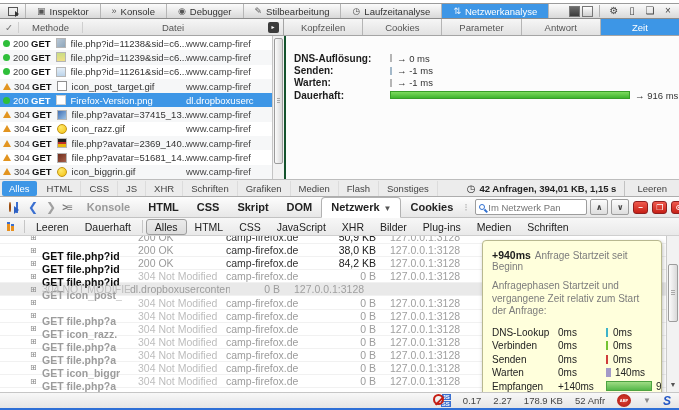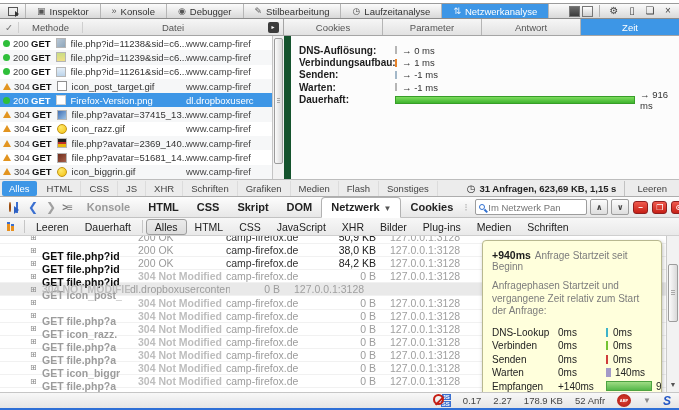--- a/index.html
+++ b/index.html
@@ -71,22 +71,22 @@
     border-color:#c49410; }
   .thumb.flag { background:linear-gradient(#1d1d1d 33%,#c03028 33%,#c03028 66%,#e8b60e 66%); }
   .thumb.avred { background:linear-gradient(135deg,#6e2d1d,#a8604a); }
   .fname { flex:1; overflow:hidden; }
   .fdom { width:86px; color:#444; overflow:hidden; flex:none; }
   .dt-scrollbar { width:12px; background:#f2f2f2; border-left:1px solid #c4c4c4; position:relative; }
   .dt-thumbbar { position:absolute; left:1px; right:1px; top:2px; height:126px;
     background:linear-gradient(90deg,#fbfbfb,#d9d9d9); border:1px solid #9c9c9c; border-radius:2px; }
   .grip { position:absolute; left:2px; right:2px; top:50%; height:5px; margin-top:-3px;
     background:repeating-linear-gradient(#a8a8a8 0 1px,transparent 1px 2px); }
-  .dt-detail { flex:1; border-left:7px solid #14532d; background:#fcfcfc; font-size:10px;
-    padding:8px 0 0 8px; overflow:hidden; }
+  .dt-detail { flex:1; border-left:2px solid #14532d; background:#fcfcfc; font-size:10px;
+    padding:16px 0 0 8px; overflow:hidden; }
   .t-row { display:flex; align-items:center; height:12.4px; }
   .t-label { width:96px; font-weight:bold; color:#1c1c1c; flex:none; }
   .tick { width:2px; height:8px; margin-right:5px; flex:none; }
   .tick.dns { background:#b5b5b5; }
   .tick.connect { background:#e8822a; }
   .tick.send { background:#a3b8c9; }
   .tick.wait { background:#b5b5b5; }
   .t-bar { width:240px; height:8px; margin-right:5px; flex:none;
     background:linear-gradient(#7ddb5e,#3fb42e); border:1px solid #379e28; }
   .t-val { color:#333; font-weight:normal; font-size:9.5px; }
@@ -155,21 +155,21 @@
   .fb-row { height:13.1px; display:flex; align-items:center; padding-left:30px;
     border-bottom:1px solid #f1f1f1; white-space:nowrap; }
   .fb-row.hl { background:#e9e9e9; }
   .expander { color:#8a8a8a; font-size:8px; width:12px; flex:none; }
   .c-name { width:96px; font-weight:bold; color:#0c0c0c; overflow:hidden; flex:none;margin-top:37px; }
   .c-status { width:88px; color:#9a9a9a; overflow:hidden; flex:none; }
   .c-domain { width:100px; color:#333; overflow:hidden; flex:none; }
   .c-size { width:56px; text-align:right; color:#222; padding-right:6px; flex:none; }
   .c-ip { width:92px; color:#9f9f9f; padding-left:8px; flex:none; }
   .fb-row.cached .c-name { color:#9c9c9c; }
-  .fb-row.cached .c-status { color:#bdbdbd;font-weight:bold; }
+  .fb-row.cached .c-status { color:#bdbdbd; }
   .fb-row.cached .c-domain { color:#9c9c9c; }
   .fb-row.cached .c-size { color:#9c9c9c; }
 
   
   .fb-tooltip { position:absolute; left:482px; top:4px; width:180px; bottom:-4px;
     background:#ffffdc; border:1px solid #b8b890; border-radius:4px;
     box-shadow:1px 2px 4px rgba(0,0,0,.25); padding:8px 9px; font-size:10px; color:#666;
     overflow:hidden; z-index:5; }
   .tt-title { margin-bottom:8px; color:#7c7c7c; }
   .tt-title b { color:#1c1c1c; font-size:10.5px; margin-right:4px; }
@@ -261,20 +261,21 @@
   <div class="dt-headrow">
     <div class="dt-listhead">
       <span class="h-check">✓</span>
       <span class="h-method">Methode</span>
       <span class="h-file">Datei</span>
       <span class="h-toggle">
           <span class="toggle-ic">▸</span>
         </span>
     </div>
     <div class="dt-dtabs">
+      <div class="dt-dtab">Kopfzeilen</div>
       <div class="dt-dtab">Cookies</div>
       <div class="dt-dtab">Parameter</div>
       <div class="dt-dtab">Antwort</div>
       <div class="dt-dtab active">Zeit</div>
     </div>
   </div>
 
   <div class="dt-main">
     <div class="dt-list">
       <div class="dt-row">
@@ -361,25 +362,20 @@
     <div class="dt-scrollbar">
       <div class="dt-thumbbar">
           <span class="grip"></span>
         </div>
     </div>
     <div class="dt-detail">
       <div class="t-row">
           <span class="t-label">DNS-Auflösung:</span>
           <span class="tick dns"></span>
           <span class="t-val">→ 0 ms</span>
-        </div>
-      <div class="t-row">
-          <span class="t-label">Verbindungsaufbau:</span>
-          <span class="tick connect"></span>
-          <span class="t-val">→ 1 ms</span>
         </div>
       <div class="t-row">
           <span class="t-label">Senden:</span>
           <span class="tick send"></span>
           <span class="t-val">→ -1 ms</span>
         </div>
       <div class="t-row">
           <span class="t-label">Warten:</span>
           <span class="tick wait"></span>
           <span class="t-val">→ -1 ms</span>
@@ -399,21 +395,21 @@
     <span class="f-item">JS</span>
     <span class="f-item">XHR</span>
     <span class="f-item">Schriften</span>
     <span class="f-item">Grafiken</span>
     <span class="f-item">Medien</span>
     <span class="f-item">Flash</span>
     <span class="f-item">Sonstiges</span>
     <span class="f-spacer"></span>
     <span class="f-summary">
         <span class="clock">◷</span>
-        <span>31 Anfragen, 623,69 KB, 1,15 s</span>
+        <span>42 Anfragen, 394,01 KB, 1,15 s</span>
       </span>
     <span class="f-clear">Leeren</span>
   </div>
 
   <div class="fb-toolbar1">
     <span class="fb-bug"></span>
     <span class="fb-inspect"></span>
     <span class="fb-nav">❮</span>
     <span class="fb-nav fwd">❯</span>
     <span class="fb-cli">&gt;≡</span>

